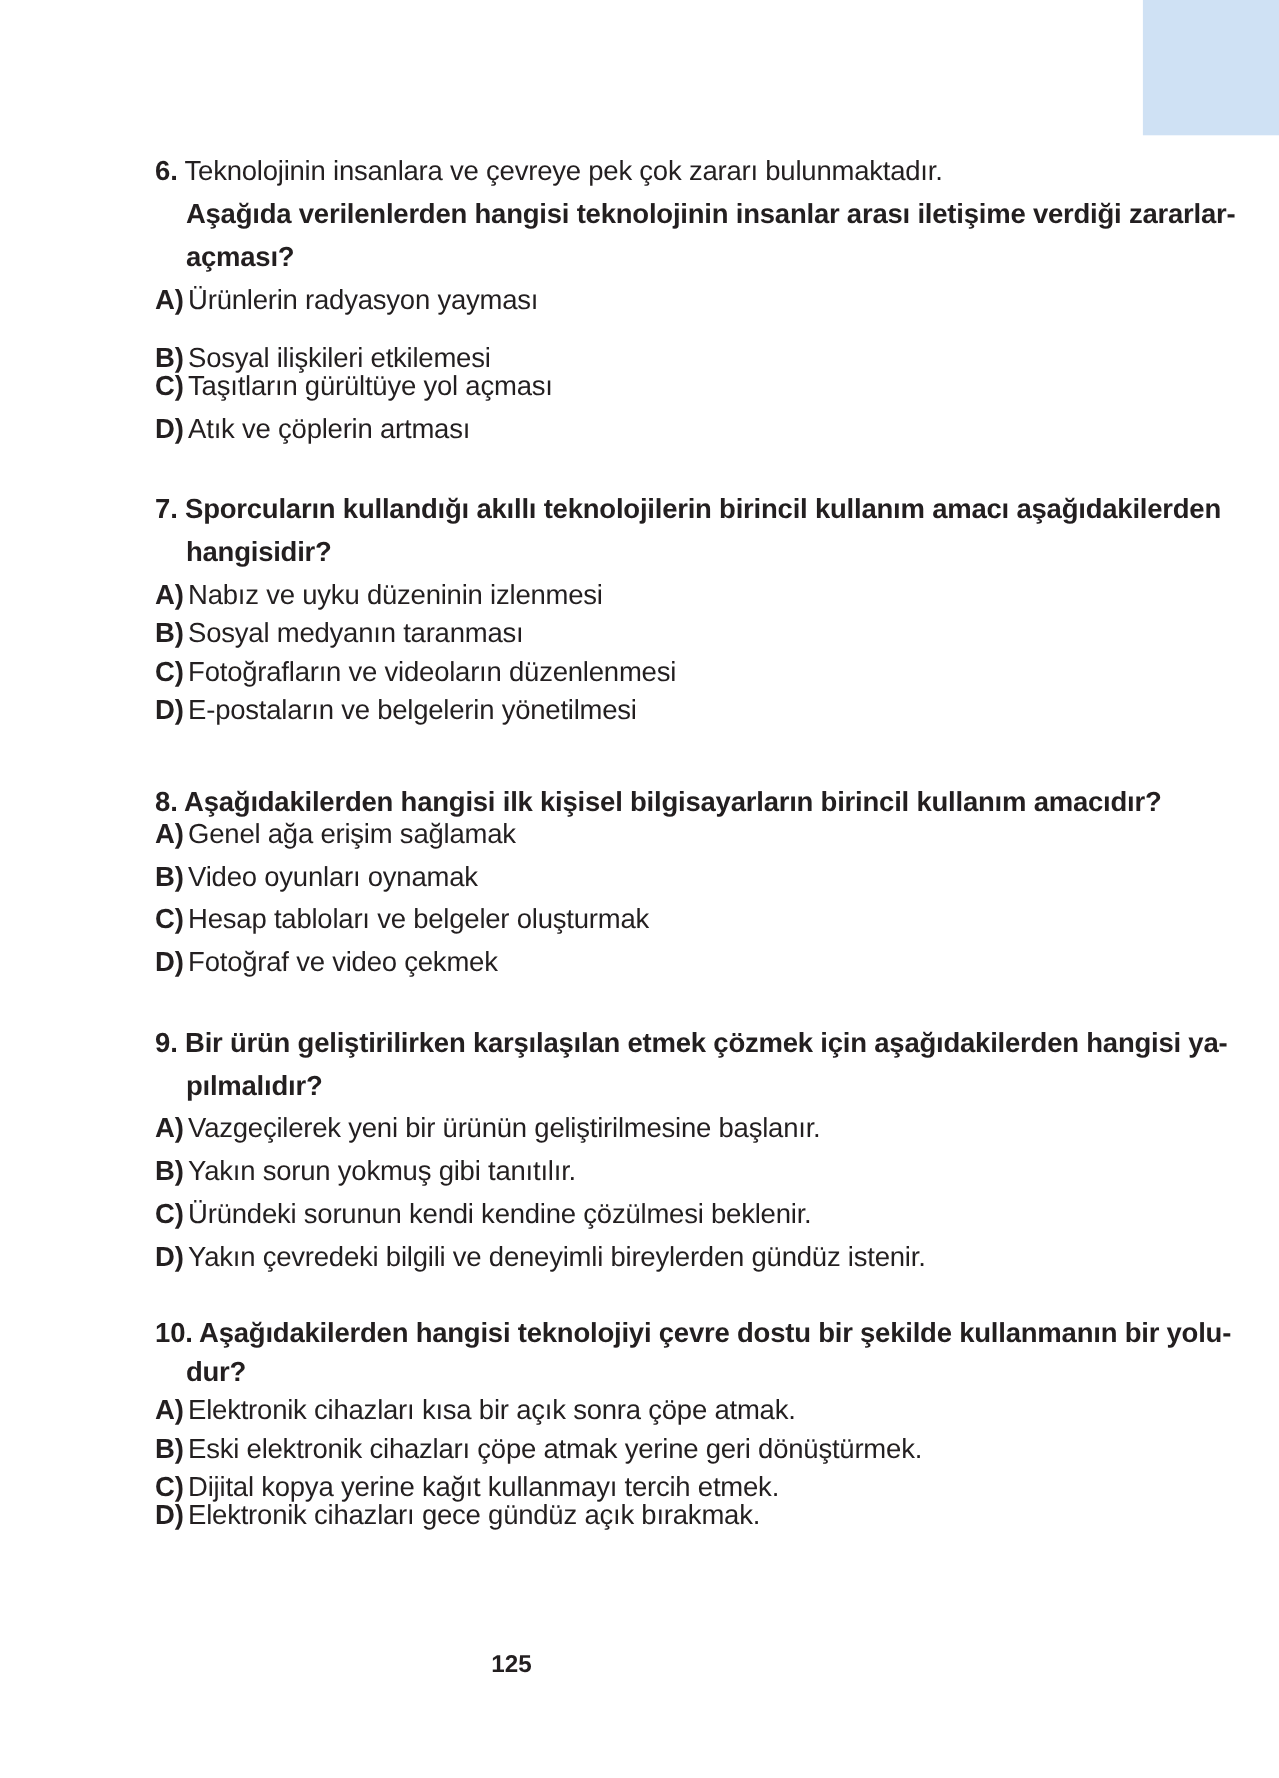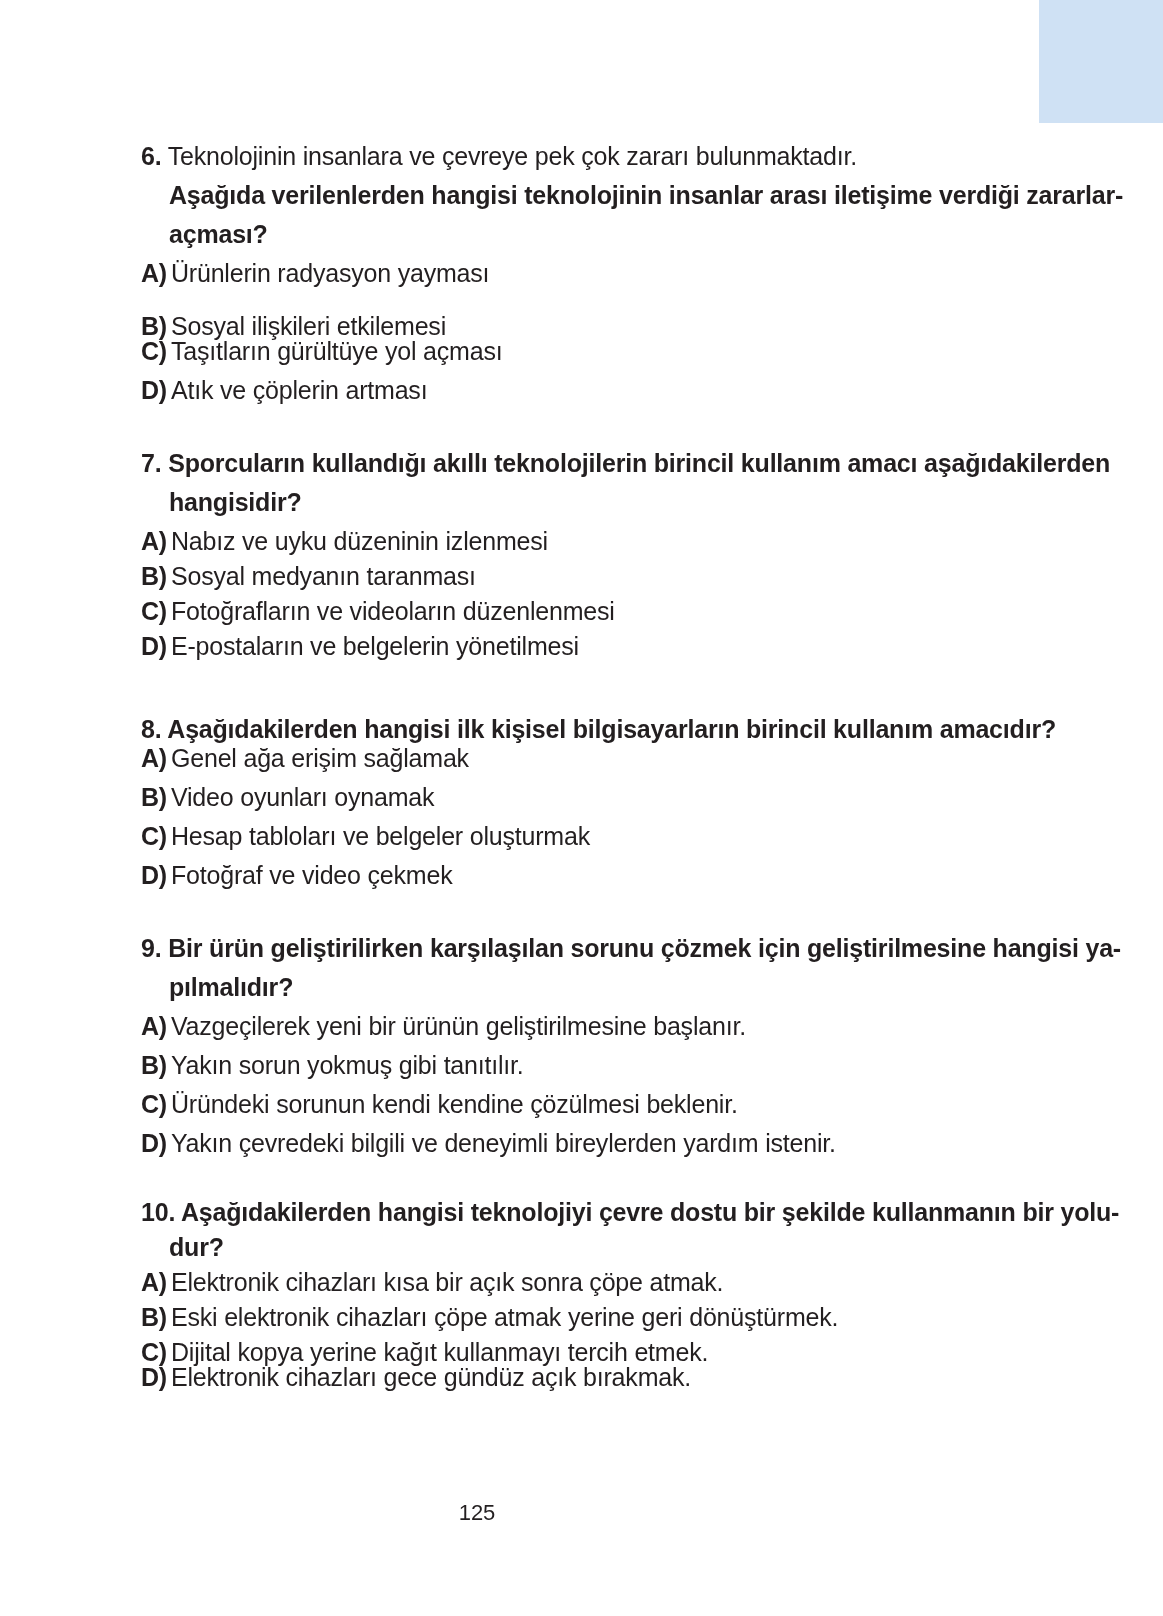--- a/index.html
+++ b/index.html
@@ -15,22 +15,22 @@
     position: absolute; left: 141px; white-space: nowrap;
     font-size: 25px; line-height: 26px; letter-spacing: -0.2px;
   }
   .line.indent { left: 169px; }
   .bold { font-weight: bold; }
   .qnum { font-weight: bold; }
   .opt-letter { font-weight: bold; margin-right: 4px; }
   .opt-text { font-weight: normal; }
   .q-stem-normal { font-weight: normal; }
   .page-number {
-    position: absolute; top: 1500px; left: 12px; width: 930px; text-align: center;
-    font-size: 22px; font-weight: normal;
+    position: absolute; top: 1500px; left: 0; width: 930px; text-align: center;
+    font-size: 22px; font-weight: bold;
   }
 </style>
 </head>
 <body>
 
 <div class="corner-tab"></div>
 
 <div>
   <div class="line" style="top:143px;">
     <span class="qnum">6.</span>
@@ -63,27 +63,27 @@
   </div>
   <div class="line" style="top:745px;"><span class="opt-letter">A)</span><span class="opt-text">Genel ağa erişim sağlamak</span></div>
   <div class="line" style="top:784px;"><span class="opt-letter">B)</span><span class="opt-text">Video oyunları oynamak</span></div>
   <div class="line" style="top:823px;"><span class="opt-letter">C)</span><span class="opt-text">Hesap tabloları ve belgeler oluşturmak</span></div>
   <div class="line" style="top:862px;"><span class="opt-letter">D)</span><span class="opt-text">Fotoğraf ve video çekmek</span></div>
 </div>
 
 <div>
   <div class="line bold" style="top:935px;">
     <span class="qnum">9.</span>
-    <span>Bir ürün geliştirilirken karşılaşılan sorunu çözmek için geliştirilmesine hangisi ya-</span>
+    <span>Bir ürün geliştirilirken karşılaşılan etmek çözmek için aşağıdakilerden hangisi ya-</span>
   </div>
   <div class="line indent bold" style="top:974px;">pılmalıdır?</div>
   <div class="line" style="top:1013px;"><span class="opt-letter">A)</span><span class="opt-text">Vazgeçilerek yeni bir ürünün geliştirilmesine başlanır.</span></div>
   <div class="line" style="top:1052px;"><span class="opt-letter">B)</span><span class="opt-text">Yakın sorun yokmuş gibi tanıtılır.</span></div>
   <div class="line" style="top:1091px;"><span class="opt-letter">C)</span><span class="opt-text">Üründeki sorunun kendi kendine çözülmesi beklenir.</span></div>
-  <div class="line" style="top:1130px;"><span class="opt-letter">D)</span><span class="opt-text">Yakın çevredeki bilgili ve deneyimli bireylerden yardım istenir.</span></div>
+  <div class="line" style="top:1130px;"><span class="opt-letter">D)</span><span class="opt-text">Yakın çevredeki bilgili ve deneyimli bireylerden gündüz istenir.</span></div>
 </div>
 
 <div>
   <div class="line bold" style="top:1199px;">
     <span class="qnum">10.</span>
     <span>Aşağıdakilerden hangisi teknolojiyi çevre dostu bir şekilde kullanmanın bir yolu-</span>
   </div>
   <div class="line indent bold" style="top:1234px;">dur?</div>
   <div class="line" style="top:1269px;"><span class="opt-letter">A)</span><span class="opt-text">Elektronik cihazları kısa bir açık sonra çöpe atmak.</span></div>
   <div class="line" style="top:1304px;"><span class="opt-letter">B)</span><span class="opt-text">Eski elektronik cihazları çöpe atmak yerine geri dönüştürmek.</span></div>

